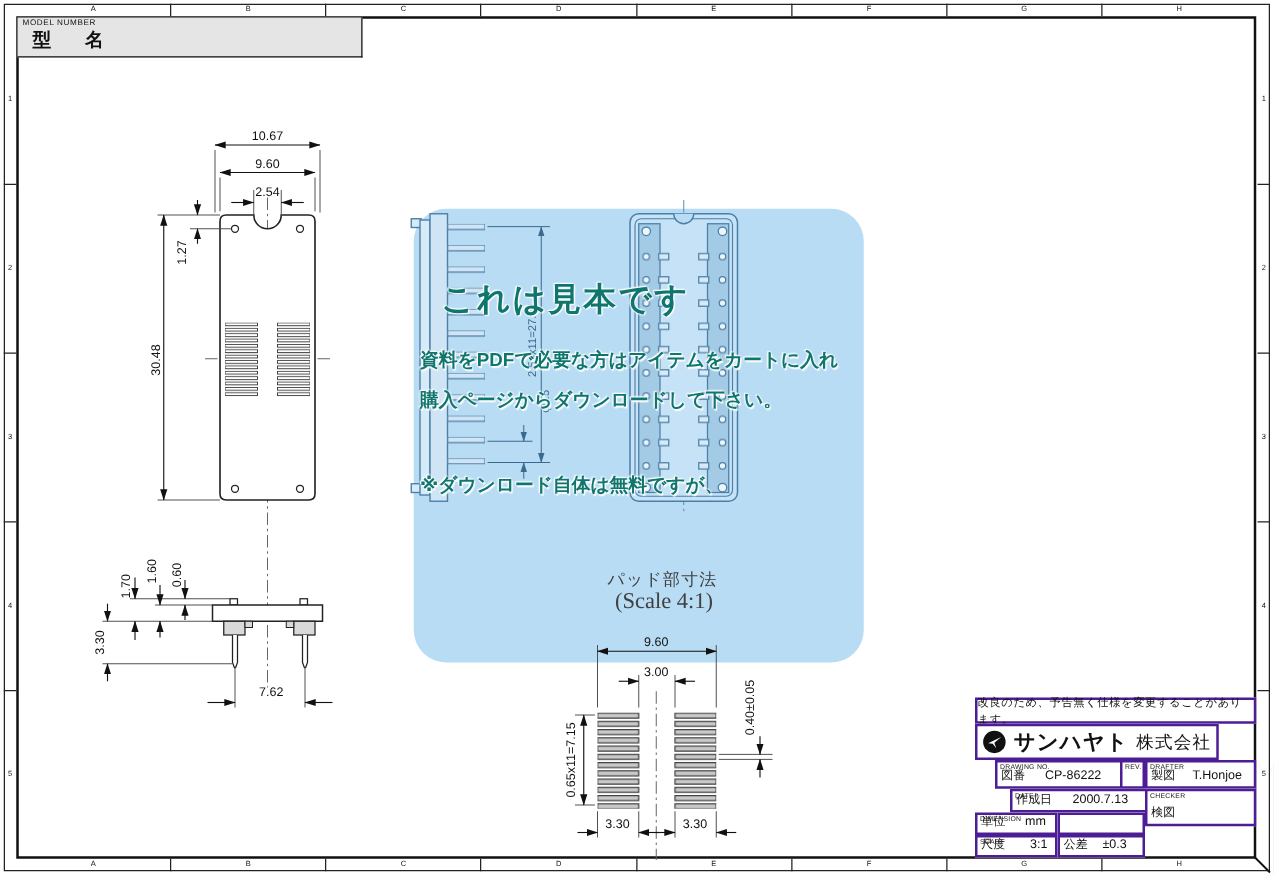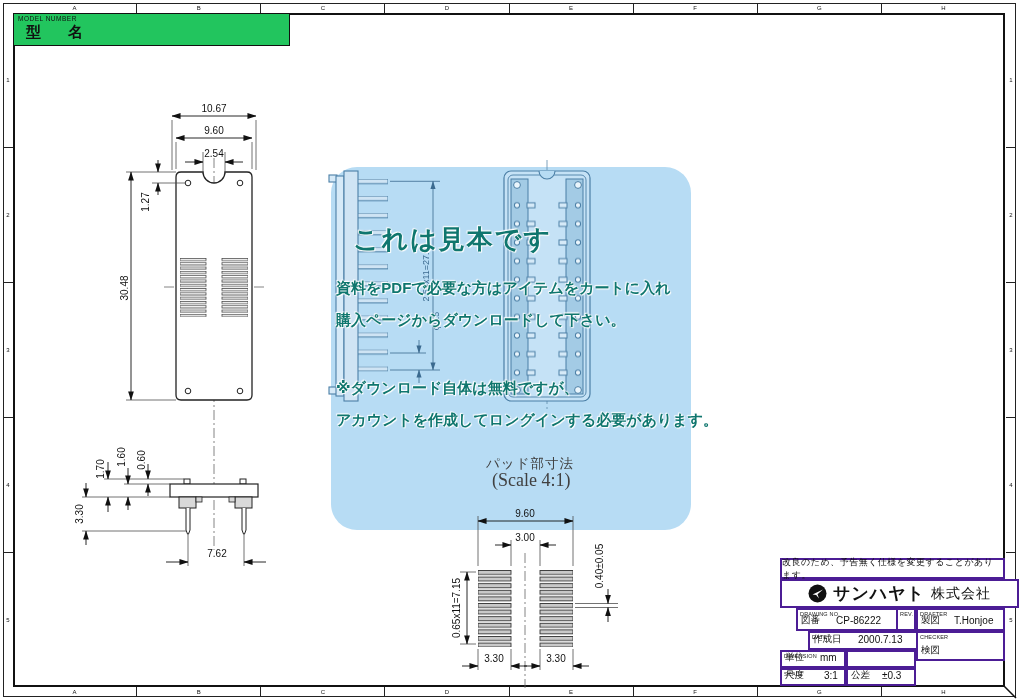--- a/index.html
+++ b/index.html
@@ -15,21 +15,21 @@
   .strip-bottom{left:13px;top:687px;width:992px;height:10px;flex-direction:row;}
   .strip-left{left:3px;top:13px;width:10px;height:674px;flex-direction:column;}
   .strip-right{left:1006px;top:13px;width:10px;height:674px;flex-direction:column;}
   .gcell{flex:1;display:flex;align-items:center;justify-content:center;
          font-size:6px;line-height:1;color:#111;border-left:1px solid #222;box-sizing:border-box;}
   .strip-left .gcell,.strip-right .gcell{border-left:none;border-top:1px solid #222;}
   .strip-top .gcell:first-child,.strip-bottom .gcell:first-child{border-left:none;}
   .strip-left .gcell:first-child,.strip-right .gcell:first-child{border-top:none;}
   
   .modelbox{position:absolute;left:14px;top:14px;width:276px;height:32px;border:1.5px solid #111;
-            border-top:none;border-left:none;box-sizing:border-box;background:#22c55e;}
+            border-top:none;border-left:none;box-sizing:border-box;background:#e5e5e5;}
   .modelcap{position:absolute;left:4px;top:1px;font-size:6.5px;letter-spacing:0.5px;}
   .modellabel{position:absolute;left:12px;top:9px;font-size:15px;font-weight:bold;letter-spacing:6px;}
   .modelvalue{position:absolute;left:100px;top:8px;width:176px;text-align:center;font-size:16px;}
   
   .wm{position:absolute;color:#0f766e;font-weight:bold;white-space:nowrap;
       text-shadow:0 0 2px #fff,0 0 2px #fff,1px 1px 1px #fff,-1px -1px 1px #fff;}
   .wm-head{left:353px;top:222px;font-size:26px;letter-spacing:2px;}
   .wm-l1{left:336px;top:279px;font-size:15px;}
   .wm-l2{left:336px;top:311px;font-size:15px;}
   .wm-l3{left:336px;top:379px;font-size:15px;}
@@ -280,27 +280,26 @@
     <text class="dimtxt" x="494" y="662" text-anchor="middle">3.30</text>
     <text class="dimtxt" x="556" y="662" text-anchor="middle">3.30</text>
 
     <line x1="1004" y1="686" x2="1016" y2="698" stroke="#111" stroke-width="1.5"></line>
   </svg>
 
   <div class="wm wm-head">これは見本です</div>
   <div class="wm wm-l2">購入ページからダウンロードして下さい。</div>
   <div class="wm wm-l1">資料をPDFで必要な方はアイテムをカートに入れ</div>
   <div class="wm wm-l3">※ダウンロード自体は無料ですが、</div>
-  <div class="wm wm-l4">アカウントを作成してロングインする必要があります。</div>
   <div class="padcap padcap1">パッド部寸法</div>
   <div class="padcap padcap2">(Scale 4:1)</div>
 
   <div class="tb">
     <div class="cell note" style="left:0;top:0;width:225px;height:21px;">改良のため、予告無く仕様を変更することがあります。</div>
-    <div class="cell co" style="left:0;top:21px;width:239px;height:29px;">
+    <div class="cell co" style="left:0;top:21px;width:195px;height:29px;">
       <svg width="19" height="19" viewBox="0 0 19 19">
         <circle cx="9.5" cy="9.5" r="9" fill="#111"></circle>
         <path d="M4.5 10.5 L15 5.5 L9.5 10.2 L11 14.5 L8.2 10.9 Z" fill="#fff"></path>
       </svg>
       <span class="co-name">サンハヤト</span>
       <span class="co-suffix">株式会社</span>
     </div>
 
     <div class="cell" style="left:16px;top:50px;width:116px;height:23px;">
       <span class="cap">DRAWING NO.</span>

